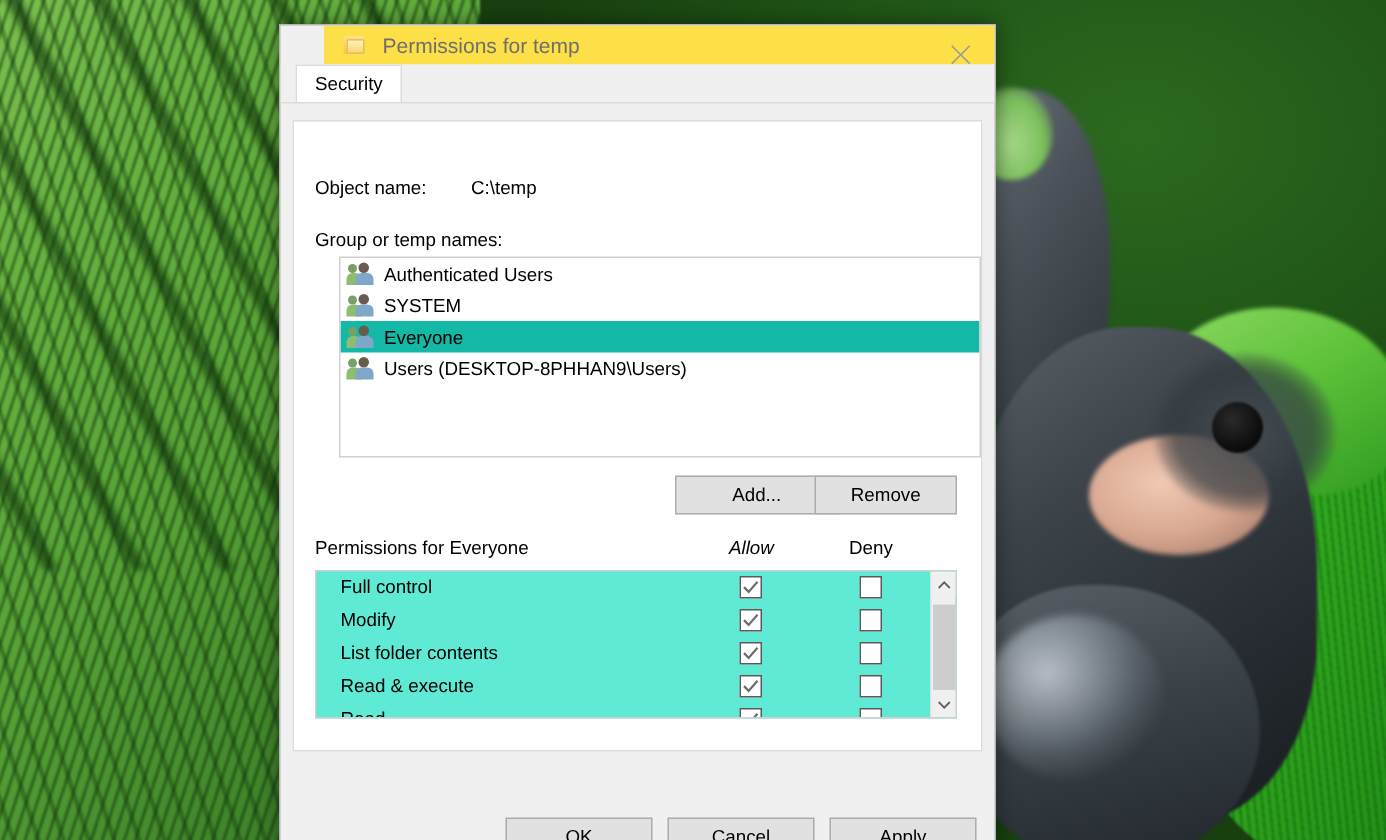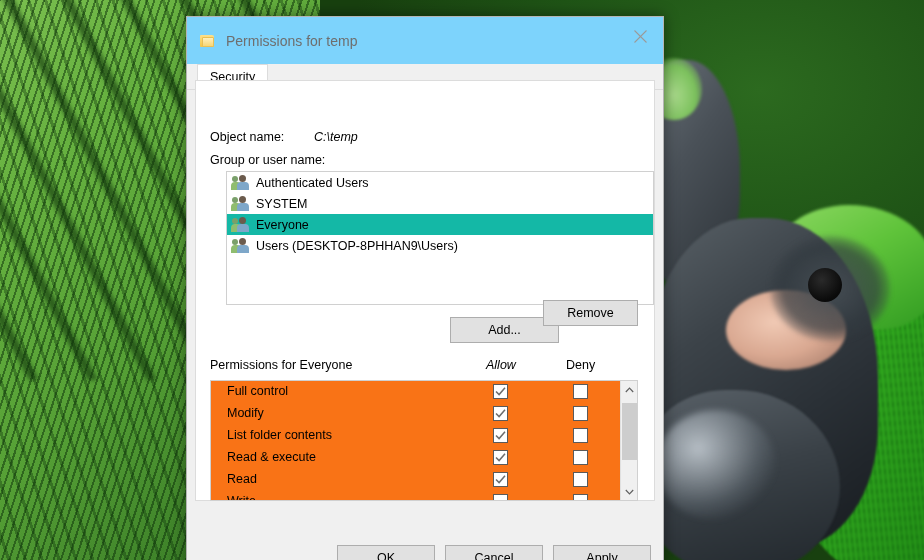--- a/index.html
+++ b/index.html
@@ -151,26 +151,27 @@
     background: #f0f0f0;
     border: 1px solid #b4b4b4;
     box-shadow: 0 0 14px rgba(0,0,0,0.45);
     box-sizing: border-box;
     font-size: 12px;
     color: #000;
     overflow: hidden;
   }
 
   .titlebar {
-    height: 47px;
-    background: #7dd3fc;
+    height: 26px;
+    background: #fde047;
     display: flex;
     align-items: center;
     position: relative;
     box-sizing: border-box;
+    margin-left: 29px;
   }
   .title-folder {
     width: 16px; height: 14px;
     margin-left: 13px;
     position: relative;
     flex: 0 0 auto;
   }
   .title-folder .f-back {
     position: absolute; left: 0; top: 1px;
     width: 14px; height: 12px;
@@ -237,22 +238,22 @@
     box-sizing: border-box;
   }
 
   .row-objname {
     position: absolute;
     left: 14px;
     top: 37px;
     font-size: 12.5px;
     white-space: nowrap;
   }
-  .objname-label { display: inline-block; width: 104px; margin-top: 12px; }
-  .objname-value { display: inline-block; font-style: italic; }
+  .objname-label { display: inline-block; width: 104px; }
+  .objname-value { display: inline-block; }
 
   .lbl-groups {
     position: absolute;
     left: 14px;
     top: 72px;
     font-size: 12.5px;
   }
 
   .listbox {
     position: absolute;
@@ -319,43 +320,43 @@
     box-sizing: border-box;
   }
 
   #btn-add {
     position: absolute;
     left: 254px; top: 236px;
     width: 109px; height: 26px;
   }
   #btn-remove {
     position: absolute;
-    left: 347px; top: 219px;
+    left: 347px; top: 236px;
     width: 95px; height: 26px;
   }
 
   .perm-header {
     position: absolute;
     left: 14px;
     top: 277px;
     width: 428px;
     height: 17px;
     font-size: 12.5px;
   }
   .perm-header .ph-title { position: absolute; left: 0; top: 0; white-space: nowrap; }
   .perm-header .ph-allow { position: absolute; left: 276px; top: 0; font-style: italic; }
   .perm-header .ph-deny  { position: absolute; left: 356px; top: 0; }
 
   .permbox {
     position: absolute;
     left: 14px;
     top: 299px;
     width: 428px;
-    height: 121px;
-    background: #f97316;
+    height: 99px;
+    background: #5eead4;
     border: 1px solid #d0d0d0;
     box-sizing: border-box;
     overflow: hidden;
   }
   .perm-rows {
     position: absolute;
     left: 0; top: 0;
     width: 410px;
   }
   .perm-row {
@@ -461,21 +462,21 @@
   <div class="tabstrip">
     <div class="tab">Security</div>
   </div>
 
   <div class="tabpage">
 
     <div class="row-objname">
       <span class="objname-label">Object name:</span><span class="objname-value">C:\temp</span>
     </div>
 
-    <div class="lbl-groups">Group or user name:</div>
+    <div class="lbl-groups">Group or temp names:</div>
 
     <div class="listbox" id="groups-list">
         <div class="list-row">
           <span class="usr-icon">
             <span class="p-back-head"></span>
             <span class="p-back-body"></span>
             <span class="p-front-head"></span>
             <span class="p-front-body"></span>
           </span>
           <span>Authenticated Users</span>

